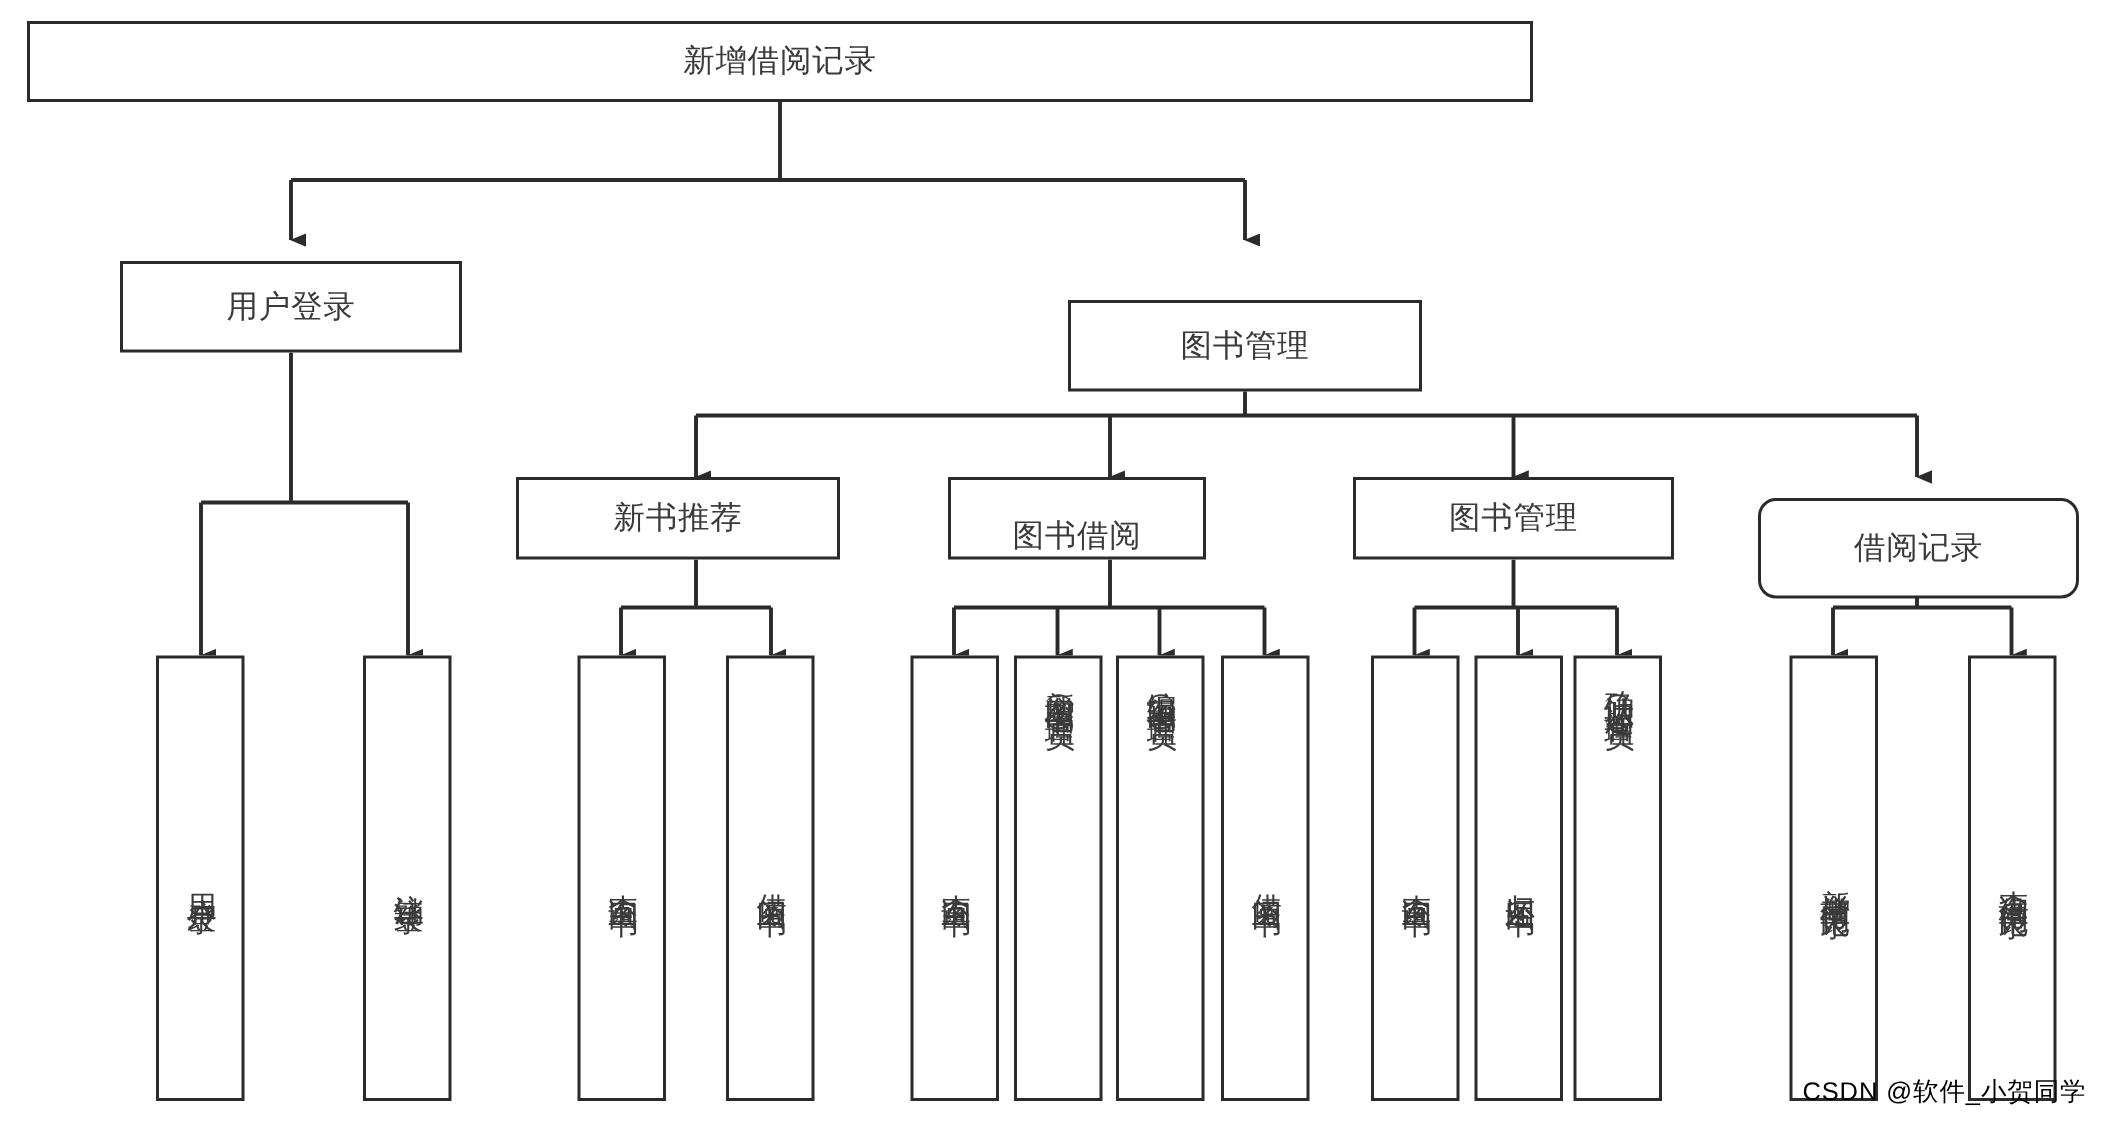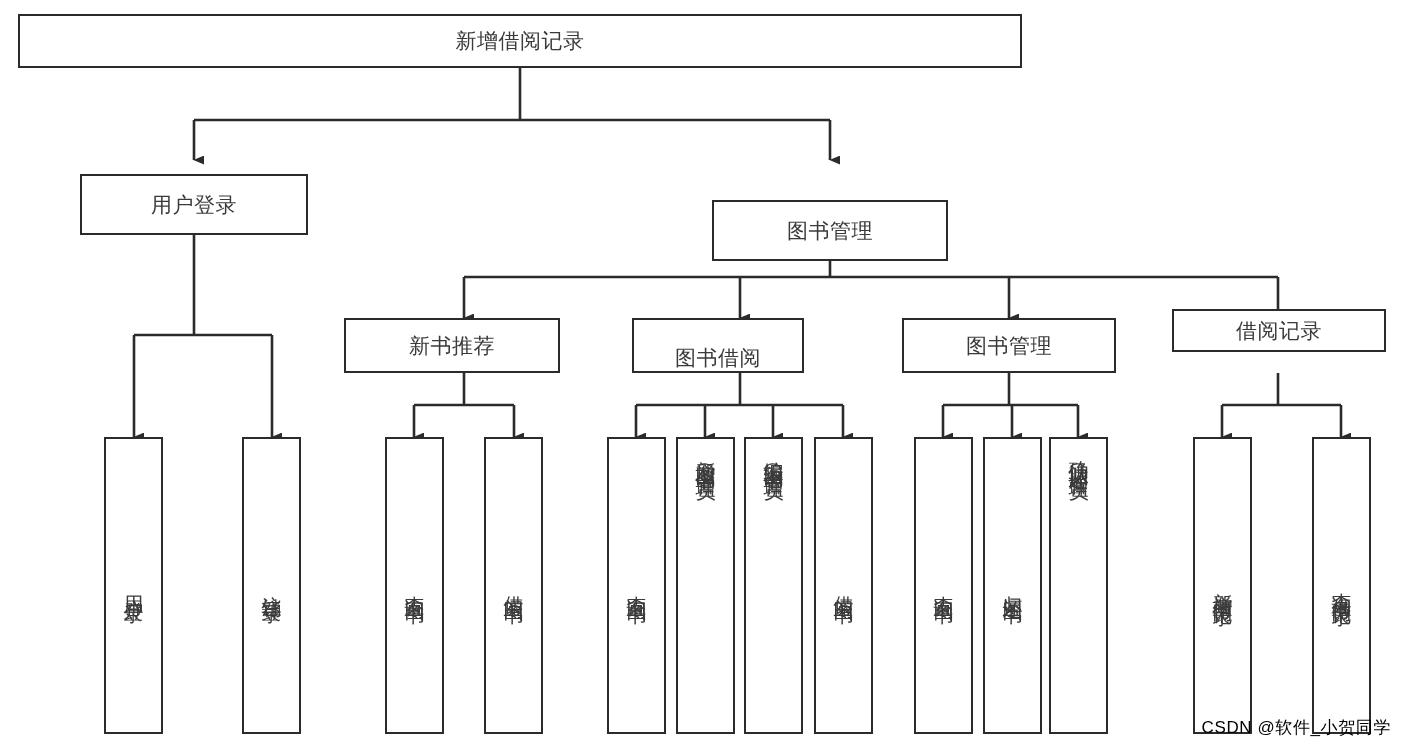--- a/index.html
+++ b/index.html
@@ -141,21 +141,21 @@
 
   <div class="node" style="left:344px; top:318px; width:216px; height:55px;">
     <span class="label">新书推荐</span>
   </div>
   <div class="node" style="left:632px; top:318px; width:172px; height:55px;align-items:flex-end;">
     <span class="label">图书借阅</span>
   </div>
   <div class="node" style="left:902px; top:318px; width:214px; height:55px;">
     <span class="label">图书管理</span>
   </div>
-  <div class="node" style="left:1172px; top:309px; width:214px; height:43px;">
+  <div class="node" style="left:1172px; top:332px; width:214px; height:67px;border-radius:12px;">
     <span class="label">借阅记录</span>
   </div>
 
   <div class="node vertical pad-mid" style="left:104px; top:437px; width:59px; height:297px;">
     <span class="label">用户登录</span>
   </div>
   <div class="node vertical pad-mid" style="left:242px; top:437px; width:59px; height:297px;">
     <span class="label">注销登录</span>
   </div>
 

